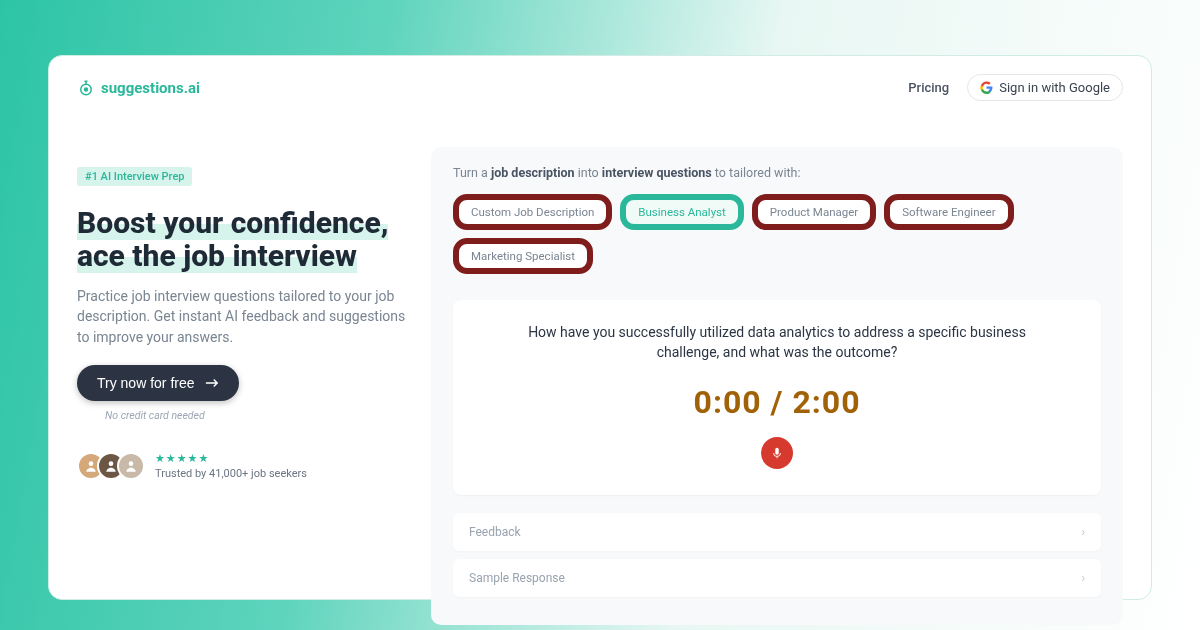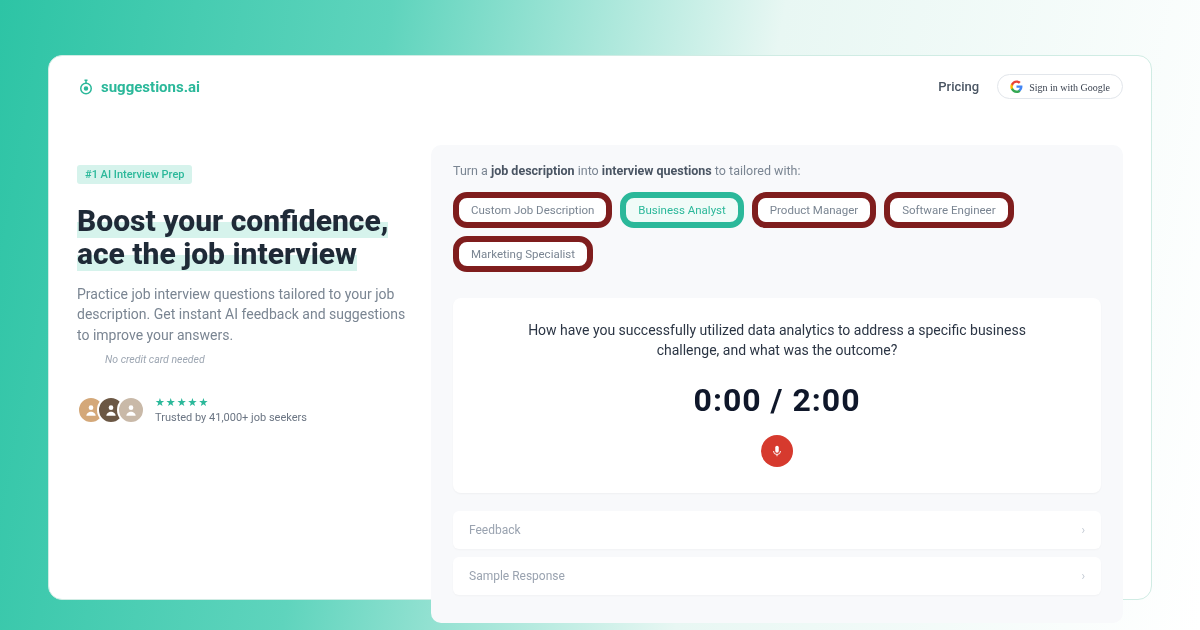--- a/index.html
+++ b/index.html
@@ -40,29 +40,28 @@
   align-items: center;
   gap: 18px;
 }
 .pricing-link {
   color: #4a5563;
   font-size: 13px;
   font-weight: 500;
 }
 .google-btn {
   display: flex;
-  align-items: flex-end;
+  align-items: center;
   gap: 6px;
   border: 1px solid #e2e6eb;
   border-radius: 16px;
   padding: 5px 12px;
-  font-size: 10px;
+  font-size: 13px;
   color: #3b4350;
   background: #fff;
-  font-family: Liberation Serif, serif;
 }
 .content {
   display: flex;
   margin-top: 46px;
   gap: 24px;
 }
 .left-col {
   width: 330px;
   padding-top: 18px;
 }
@@ -181,21 +180,21 @@
   font-weight: 400;
   color: #2b3544;
   line-height: 1.45;
   max-width: 520px;
   margin: 0 auto;
 }
 .timer {
   margin-top: 20px;
   font-size: 32px;
   font-weight: 700;
-  color: #0f172a;
+  color: #a16207;
   letter-spacing: 1px;
 }
 .mic {
   margin: 16px auto 0 auto;
   width: 32px;
   height: 32px;
   background: #d63a2e;
   border-radius: 50%;
   display: flex;
   align-items: center;
@@ -249,20 +248,26 @@
 
   <div class="content">
 
     <div class="left-col">
       <span class="badge">#1 AI Interview Prep</span>
       <h1 class="headline">
         <span class="hl-row hl-bg">Boost your confidence,</span><br>
         <span class="hl-row hl-bg">ace the job interview</span>
       </h1>
       <p class="sub">Practice job interview questions tailored to your job description. Get instant AI feedback and suggestions to improve your answers.</p>
+      <button class="cta">
+        <span>Try now for free</span>
+        <svg width="14" height="10" viewBox="0 0 16 10" fill="none" stroke="#fff" stroke-width="1.6">
+          <path d="M1 5 h13 M10 1 l4 4 -4 4"></path>
+        </svg>
+      </button>
       <div class="cta-sub">No credit card needed</div>
 
       <div class="social">
         <div class="avatars">
           <div class="avatar av1">
             <svg width="14" height="14" viewBox="0 0 24 24" fill="#fff">
                 <circle cx="12" cy="8" r="4"></circle>
                 <path d="M4 22c0-4 4-7 8-7s8 3 8 7"></path>
               </svg>
           </div>

